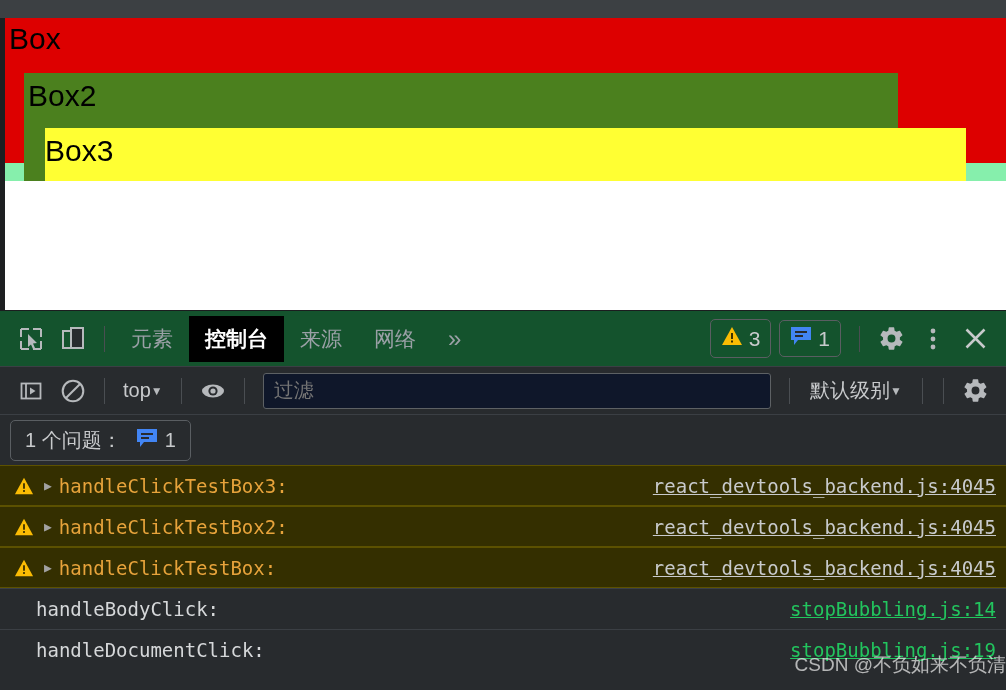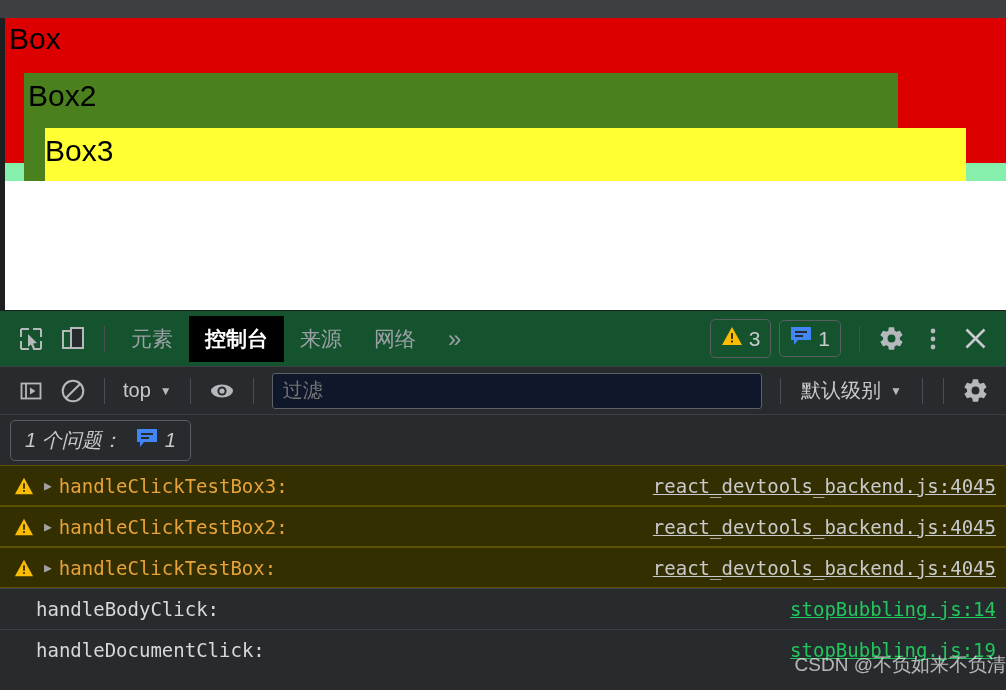--- a/index.html
+++ b/index.html
@@ -130,56 +130,55 @@
   .dt-filterbar {
     position: relative;
     height: 48px;
     display: flex; align-items: center;
     padding: 0 10px;
     background: #282b2e;
     border-bottom: 1px solid #3b3f44;
     box-sizing: border-box;
   }
   .ctx-select {
-    display: flex; align-items: center; gap: 9px;
+    display: flex; align-items: center; 
     color: #c8cacc;
     font-size: 20px;
     padding: 0 8px;
   }
   .caret { font-size: 12px; color: #b6b9bc; }
   .filter-input {
     flex: 1 1 auto;
     height: 36px;
     background: #0f172a;
     border: 1px solid #5d6164;
     border-radius: 3px;
     color: #9aa0a6;
     font-size: 20px;
     padding: 0 10px;
     margin: 0 8px;
     box-sizing: border-box;
     outline: none;
     font-family: "Liberation Sans", sans-serif;
   }
   .level-select {
-    display: flex; align-items: center; gap: 9px;
+    display: flex; align-items: center; 
     color: #c8cacc;
     font-size: 20px;
     padding: 0 10px;
     white-space: nowrap;
   }
 
   
   .dt-issuesbar {
     height: 50px;
     display: flex; align-items: center;
     padding: 0 10px;
     background: #282b2e;
     box-sizing: border-box;
-    font-style: italic;
   }
   .issue-chip {
     display: flex; align-items: center; gap: 14px;
     border: 1px solid #5a5e62;
     border-radius: 5px;
     padding: 6px 14px;
     color: #c8cacc;
     font-size: 20px;
   }
   .issue-count { display: flex; align-items: center; gap: 7px; }

